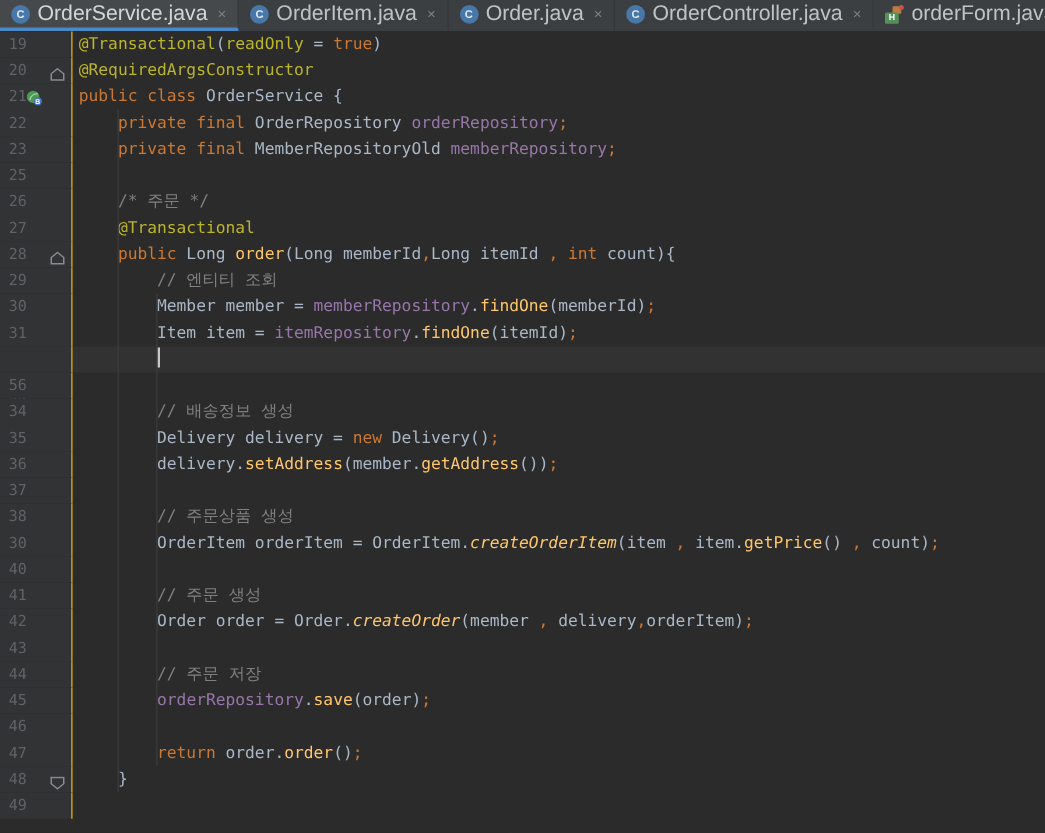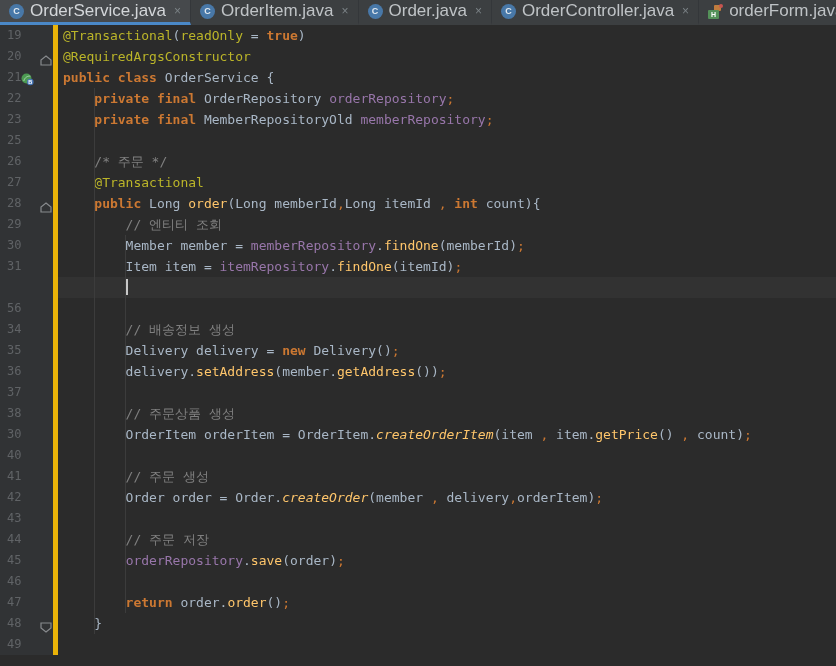--- a/index.html
+++ b/index.html
@@ -20,28 +20,28 @@
   .icon-html .top{position:absolute;left:6px;top:1px;width:7px;height:6px;background:#C07C3E;border-radius:1px;}
   .icon-html .dot{position:absolute;right:0;top:0;width:4px;height:4px;border-radius:50%;background:#C75450;}
   .icon-html .h{position:absolute;left:0;bottom:0;width:11px;height:9px;background:#549159;border-radius:1px;
                 color:#fff;font-size:7px;font-weight:bold;display:flex;align-items:center;justify-content:center;}
 
   
   .editor{position:relative;flex:1;background:#2B2B2B;overflow:hidden;
           font-family:"DejaVu Sans Mono","Liberation Mono",monospace;font-size:13px;}
   .rows{position:relative;z-index:1;}
   .line{display:flex;height:21px;line-height:21px;}
-  .gutter{flex:none;width:58px;background:#313335;border-right:5px solid #eab308;position:relative;box-sizing:border-box;}
+  .gutter{flex:none;width:58px;background:#313335;border-right:1px solid #eab308;position:relative;box-sizing:border-box;}
   .lnum{position:absolute;left:7px;top:0;font-size:12px;color:#606366;letter-spacing:0;}
   .line.cur .lnum{color:#A4A6A8;margin-top:35px;}
   .code{flex:1;min-width:0;padding-left:5px;white-space:pre;color:#A9B7C6;overflow:hidden;}
   .line.cur .code{background:#323232;}
 
   
-  .tk-kw{color:#CC7832;font-weight:bold;}
+  .tk-kw{color:#CC7832;}
   .tk-ann{color:#BBB529;}
   .tk-txt{color:#A9B7C6;}
   .tk-fld{color:#9876AA;}
   .tk-mth{color:#FFC66B;}
   .tk-smth{color:#FFC66B;font-style:italic;}
   .tk-cmt{color:#808080;}
   .tk-pun{color:#CC7832;}
 
   .caret{display:inline-block;width:2px;height:16px;background:#C8C8C8;vertical-align:-3px;}
 

